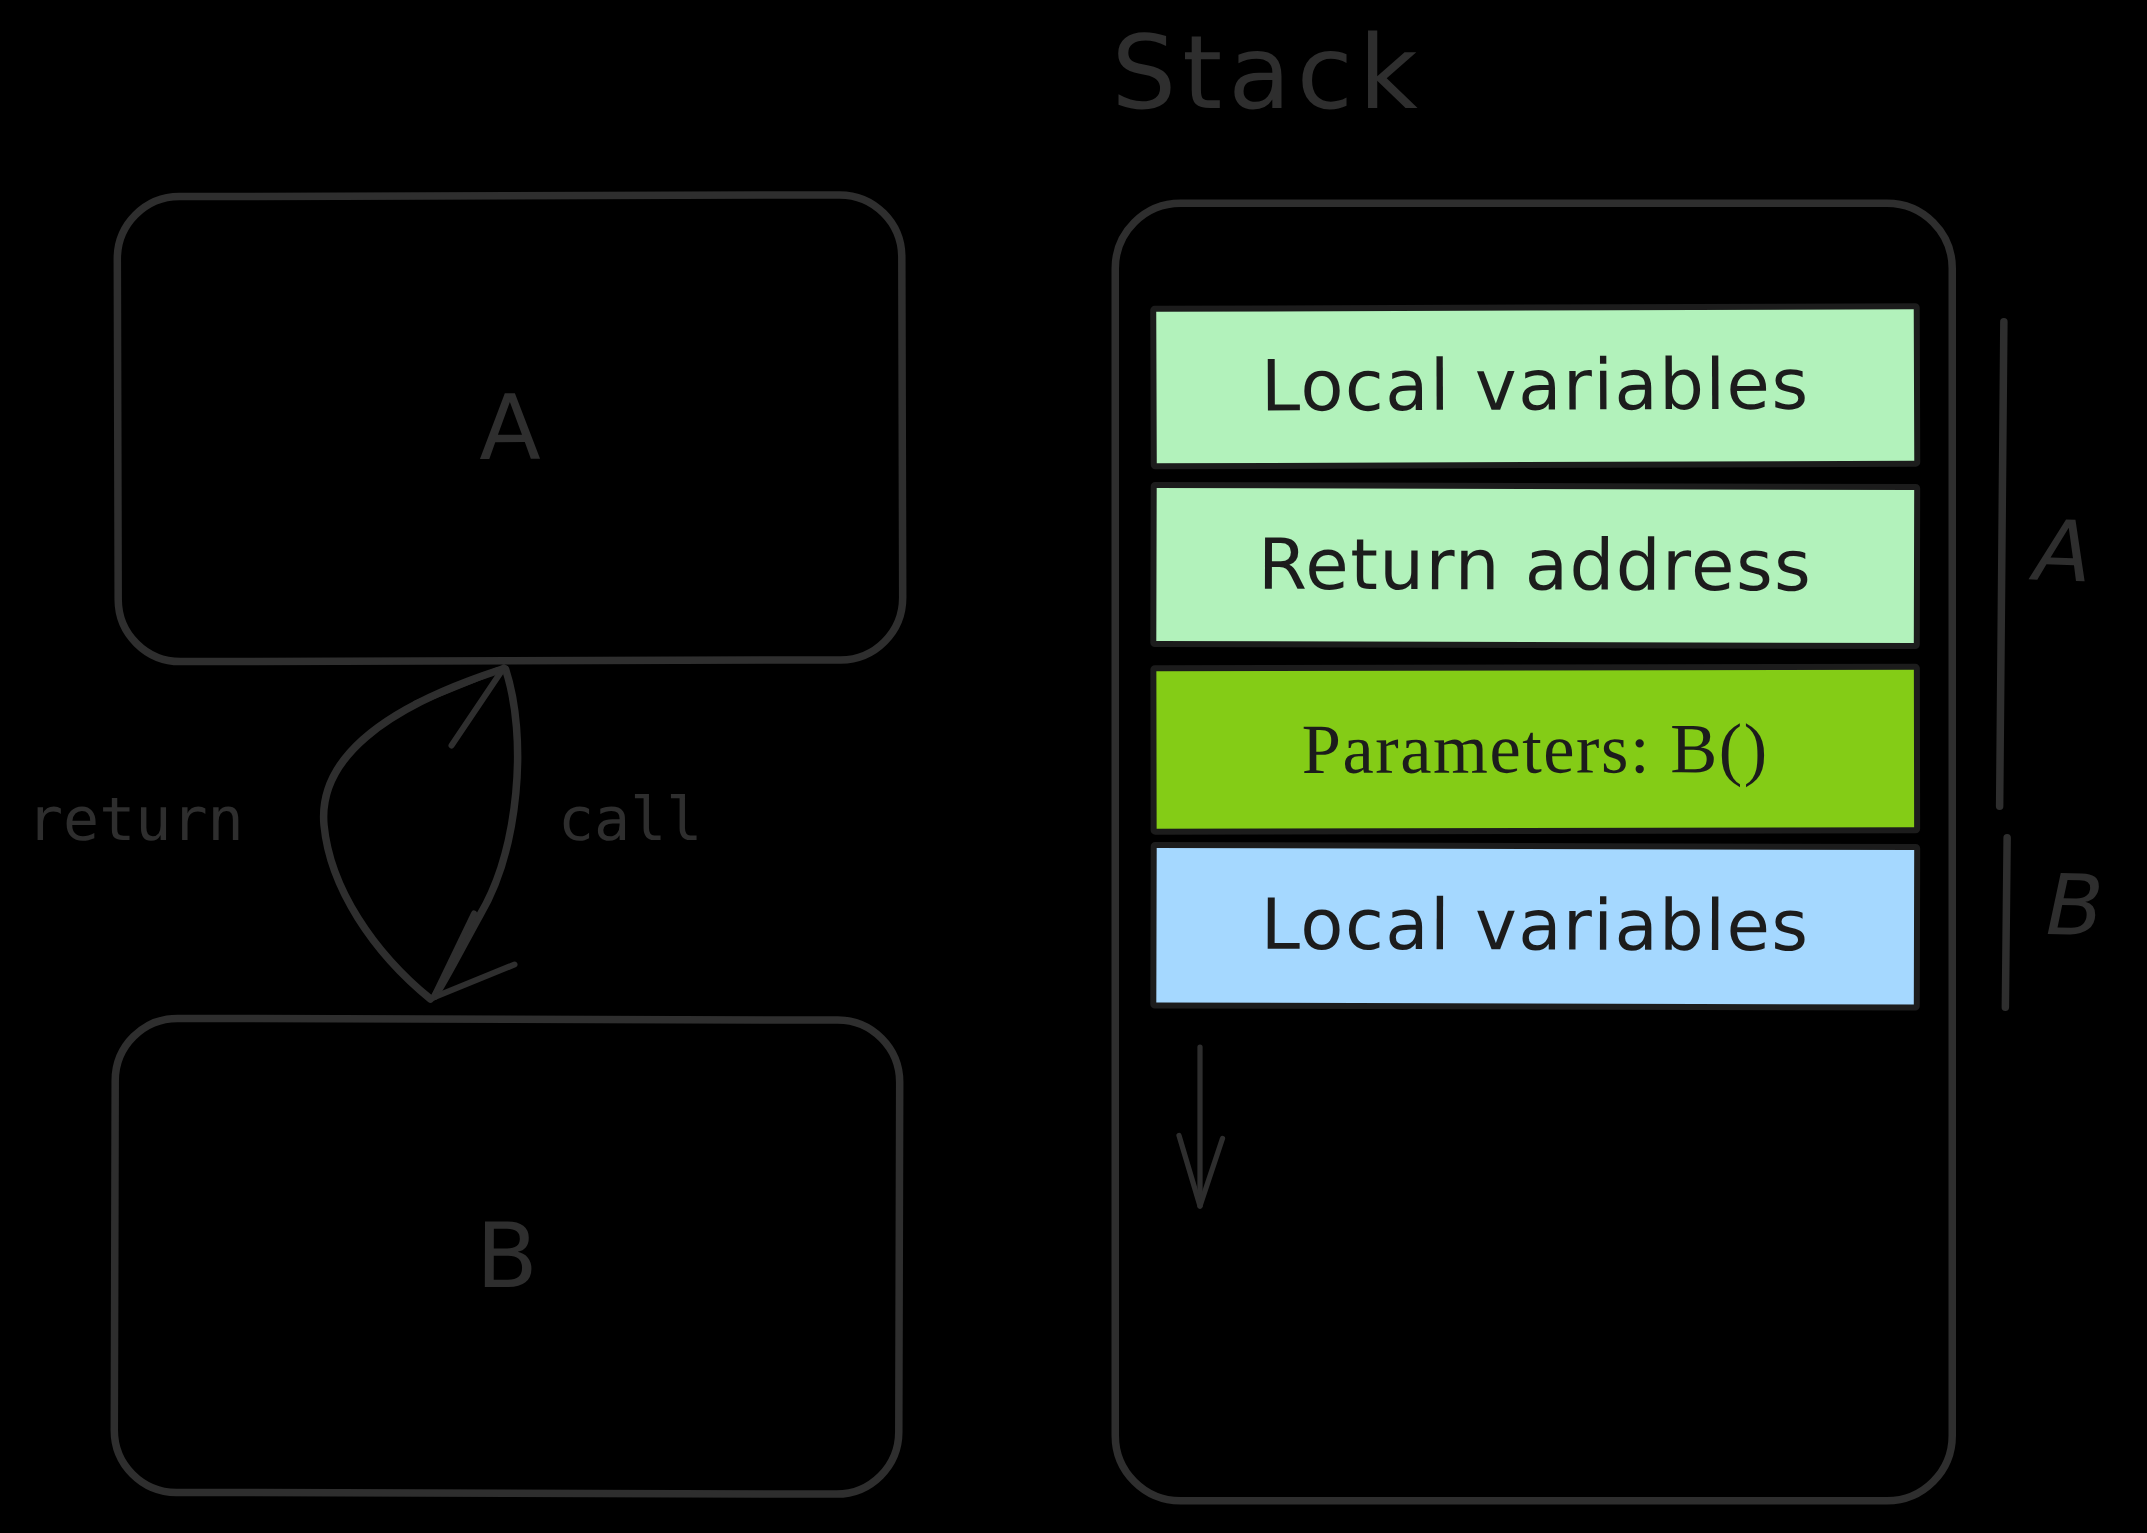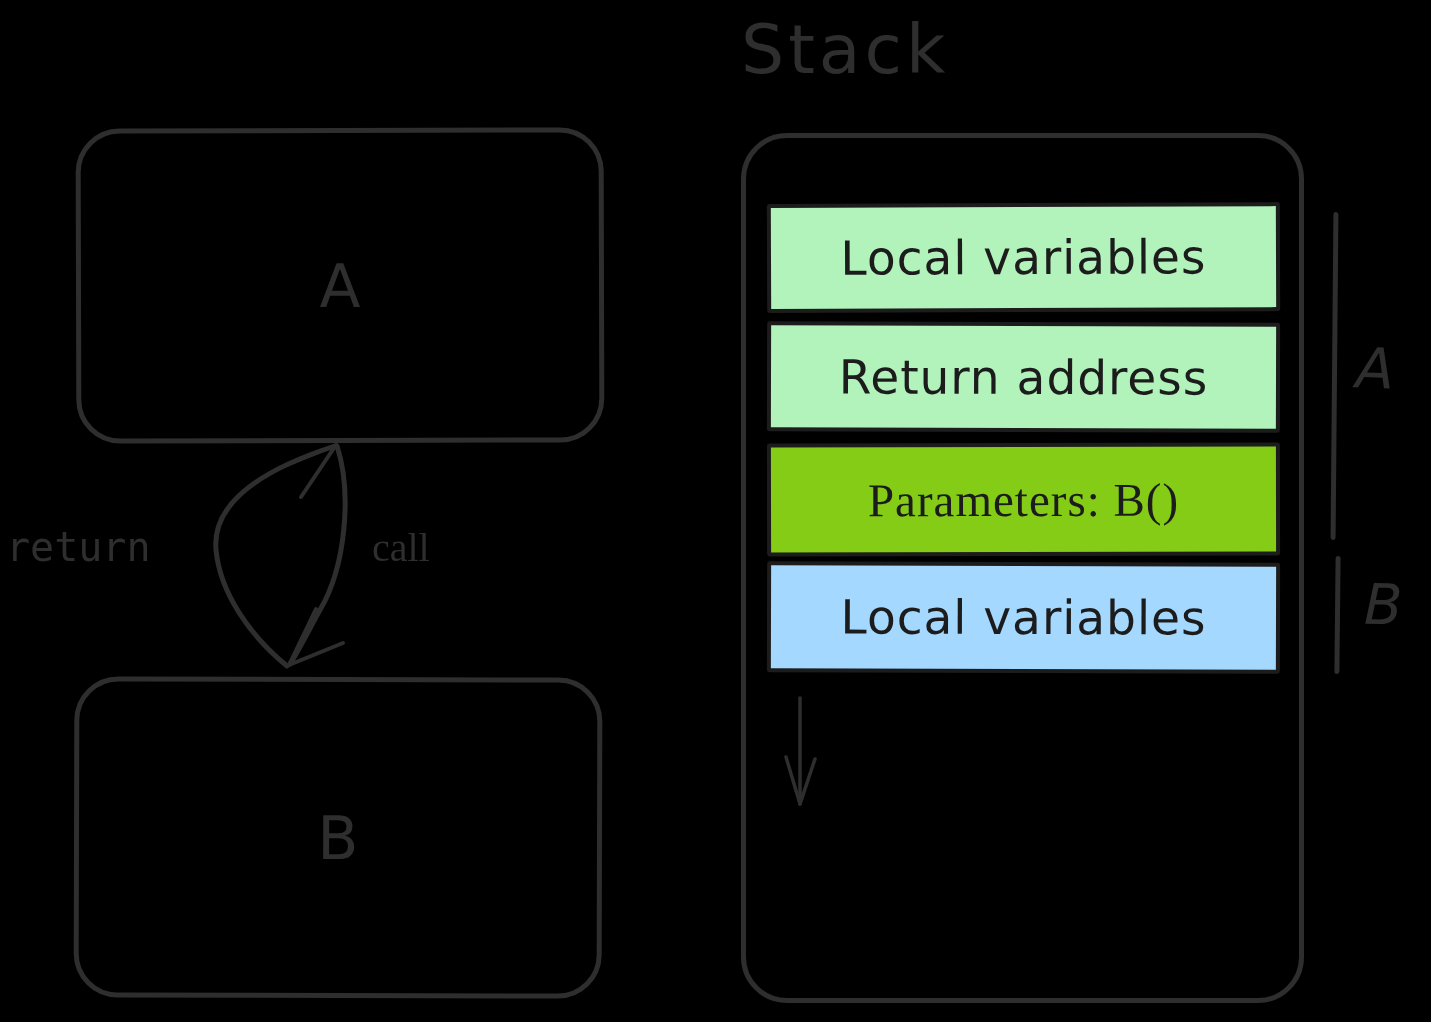--- a/index.html
+++ b/index.html
@@ -24,22 +24,22 @@
   #box-a{left:76px;top:128px;width:518px;height:305px;transform:rotate(-0.15deg);}
   #box-b{left:74px;top:677px;width:518px;height:311px;transform:rotate(0.15deg);}
 
   .edge-label{
     position:absolute;
     font-family:"DejaVu Sans Mono", monospace;
     font-size:40px;
     color:var(--outer_stroke);
     white-space:nowrap;
   }
-  #return-label{left:6px;top:524px;}
-  #call-label{left:372px;top:524px;font-family:Liberation Serif, serif;}
+  #return-label{left:18px;top:524px;}
+  #call-label{left:372px;top:524px;}
 
   
   #stack-title{
     position:absolute;left:741px;top:10px;width:563px;
     text-align:left;
     font-size:68px;color:var(--outer_stroke);
     letter-spacing:4px;
   }
   #stack-container{
     position:absolute;left:741px;top:133px;width:553px;height:860px;

